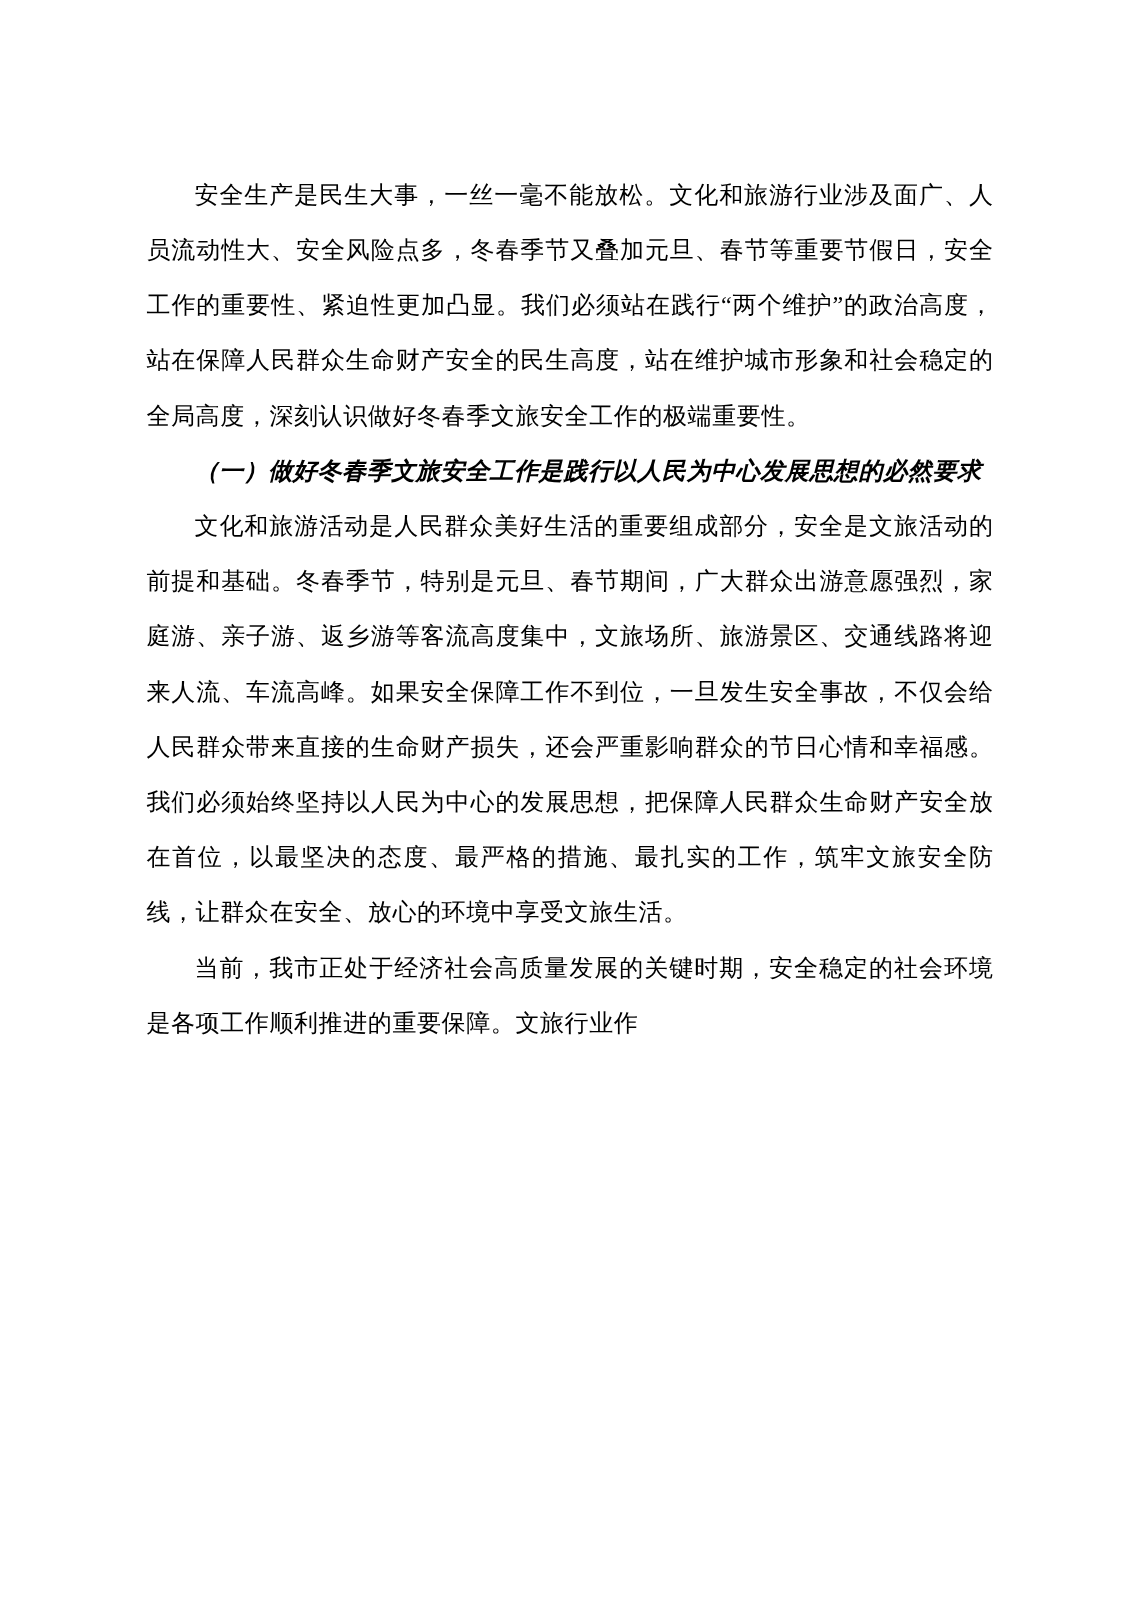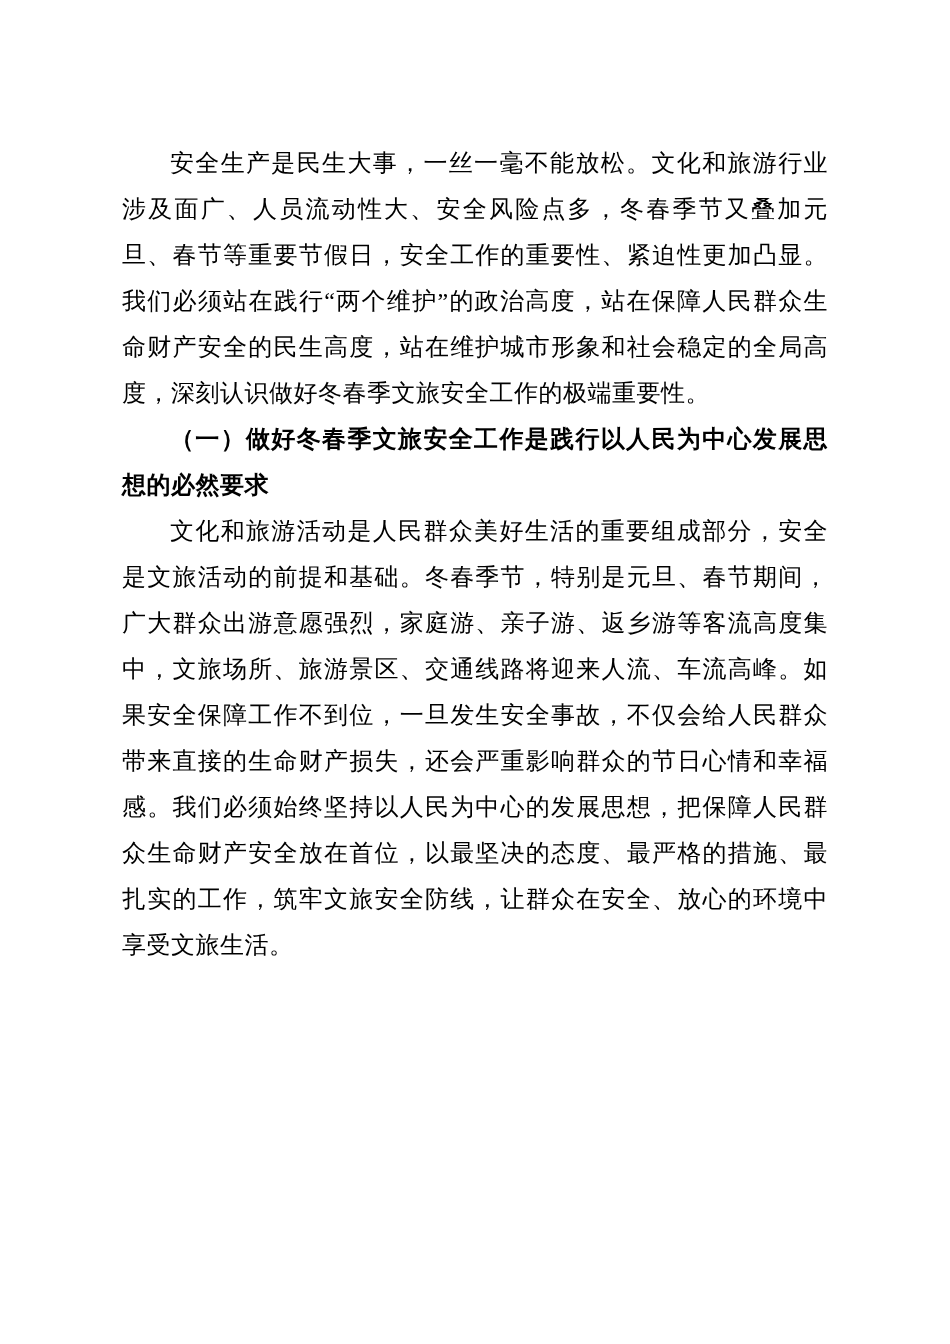--- a/index.html
+++ b/index.html
@@ -13,36 +13,38 @@
     height: 1344px;
     margin: 0 auto;
     background: #ffffff;
     box-sizing: border-box;
     padding: 140px 122px 0 122px;
     overflow: hidden;
   }
   .doc {
     font-family: "Liberation Serif", "DejaVu Serif", serif;
     color: #000000;
-    font-size: 24px;
+    font-size: 20px;
     line-height: 46px;
     text-align: justify;
   }
   .doc p {
     margin: 0;
     padding: 0;
     text-indent: 2em;
     letter-spacing: 0.5px;
   }
   .doc p.heading {
     font-weight: bold;
+    font-style: italic;
   }
 </style>
 </head>
 <body>
 
 <div class="page">
   <div class="doc">
     <p>安全生产是民生大事，一丝一毫不能放松。文化和旅游行业涉及面广、人员流动性大、安全风险点多，冬春季节又叠加元旦、春节等重要节假日，安全工作的重要性、紧迫性更加凸显。我们必须站在践行“两个维护”的政治高度，站在保障人民群众生命财产安全的民生高度，站在维护城市形象和社会稳定的全局高度，深刻认识做好冬春季文旅安全工作的极端重要性。</p>
     <p class="heading">（一）做好冬春季文旅安全工作是践行以人民为中心发展思想的必然要求</p>
     <p>文化和旅游活动是人民群众美好生活的重要组成部分，安全是文旅活动的前提和基础。冬春季节，特别是元旦、春节期间，广大群众出游意愿强烈，家庭游、亲子游、返乡游等客流高度集中，文旅场所、旅游景区、交通线路将迎来人流、车流高峰。如果安全保障工作不到位，一旦发生安全事故，不仅会给人民群众带来直接的生命财产损失，还会严重影响群众的节日心情和幸福感。我们必须始终坚持以人民为中心的发展思想，把保障人民群众生命财产安全放在首位，以最坚决的态度、最严格的措施、最扎实的工作，筑牢文旅安全防线，让群众在安全、放心的环境中享受文旅生活。</p>
+    <p>当前，我市正处于经济社会高质量发展的关键时期，安全稳定的社会环境是各项工作顺利推进的重要保障。文旅行业作</p>
   </div>
 </div>
 
 </body></html>

